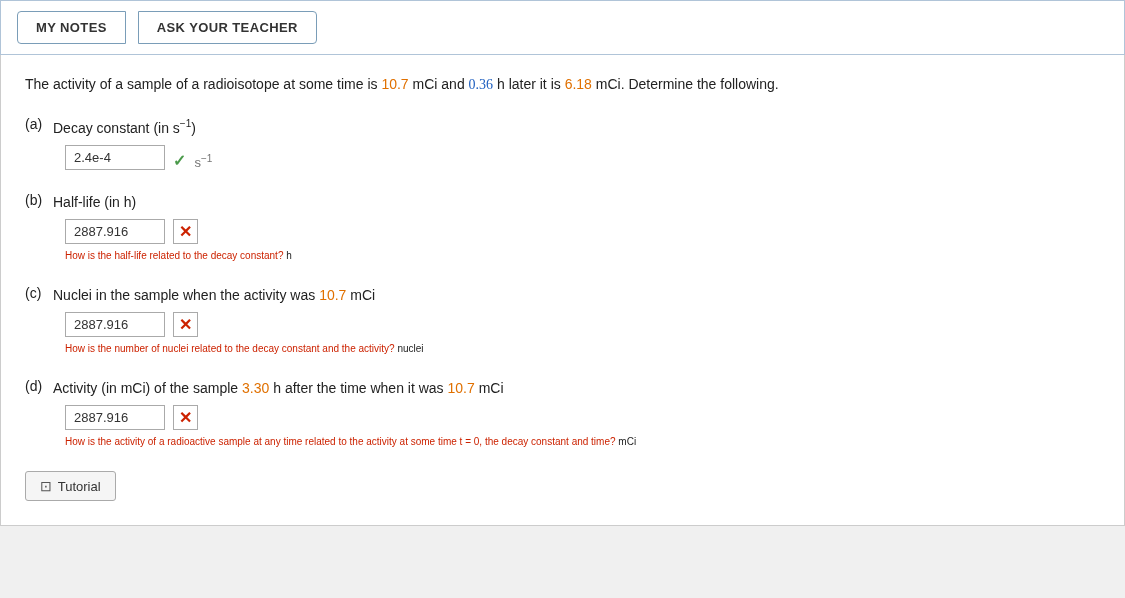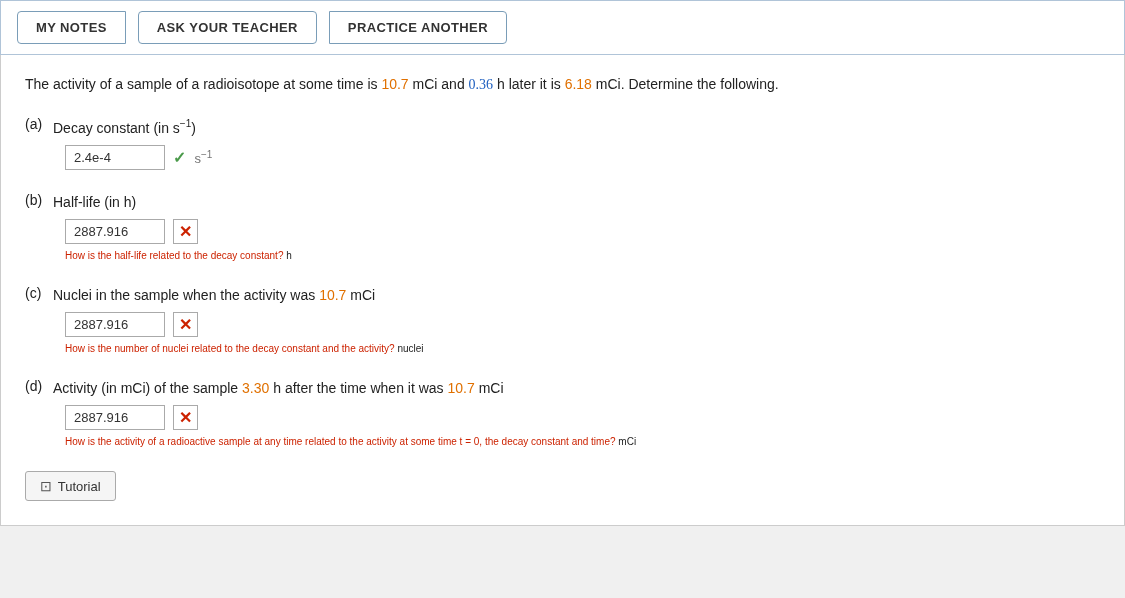--- a/index.html
+++ b/index.html
@@ -73,21 +73,21 @@
       font-weight: normal;
       min-width: 20px;
     }
     .part-text {
       line-height: 1.5;
     }
     sup { font-size: 10px; }
 
     .input-row {
       display: flex;
-      align-items: center;
+      align-items: flex-end;
       gap: 8px;
       margin-left: 40px;
       margin-top: 4px;
       margin-bottom: 4px;
     }
     .answer-input {
       border: 1px solid #aaa;
       padding: 4px 8px;
       font-size: 13px;
       width: 100px;
@@ -143,21 +143,20 @@
     }
   </style>
 </head>
 <body>
 
 <div class="page-wrapper">
 
   <div class="top-bar">
     <button class="top-btn">MY NOTES</button>
     <button class="top-btn">ASK YOUR TEACHER</button>
-    <button class="top-btn">PRACTICE ANOTHER</button>
   </div>
 
   <div class="content-area">
 
     <div class="problem-statement">
       <span>The activity of a sample of a radioisotope at some time is </span><span class="highlight-orange">10.7</span><span> mCi and </span><span class="highlight-blue">0.36</span><span> h later it is </span><span class="highlight-orange">6.18</span><span> mCi. Determine the following.</span>
     </div>
 
     <div class="part">
       <div class="part-label">

